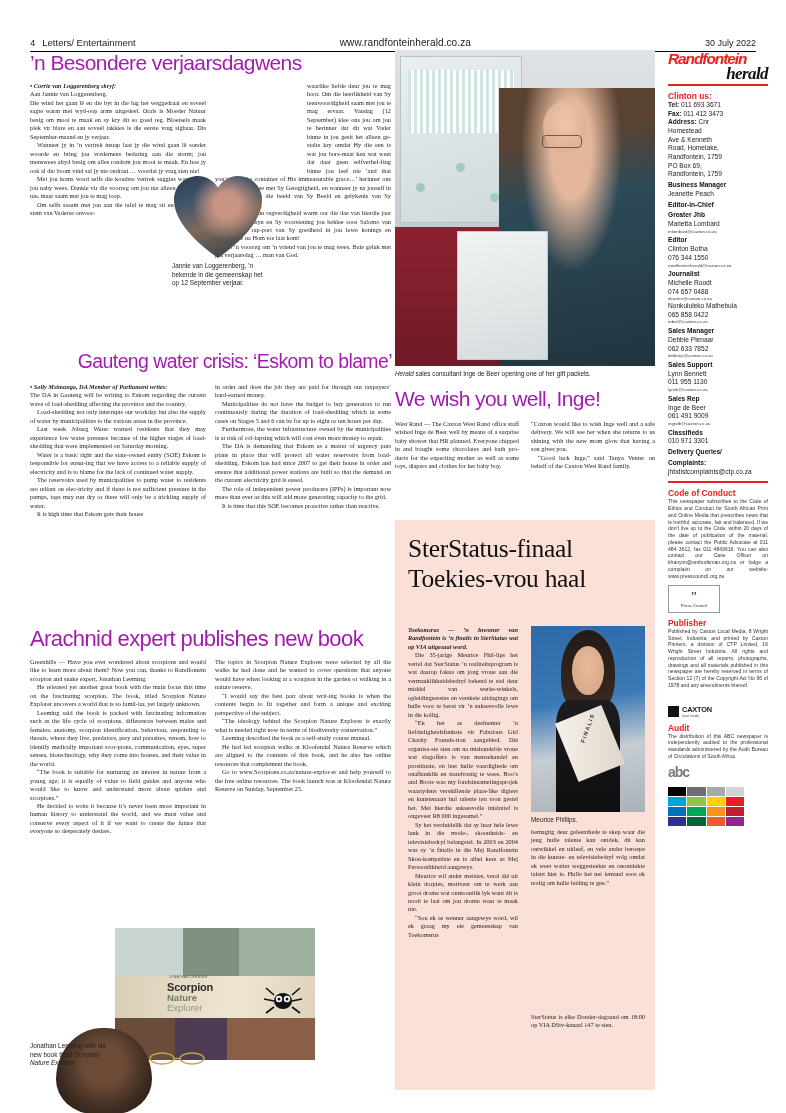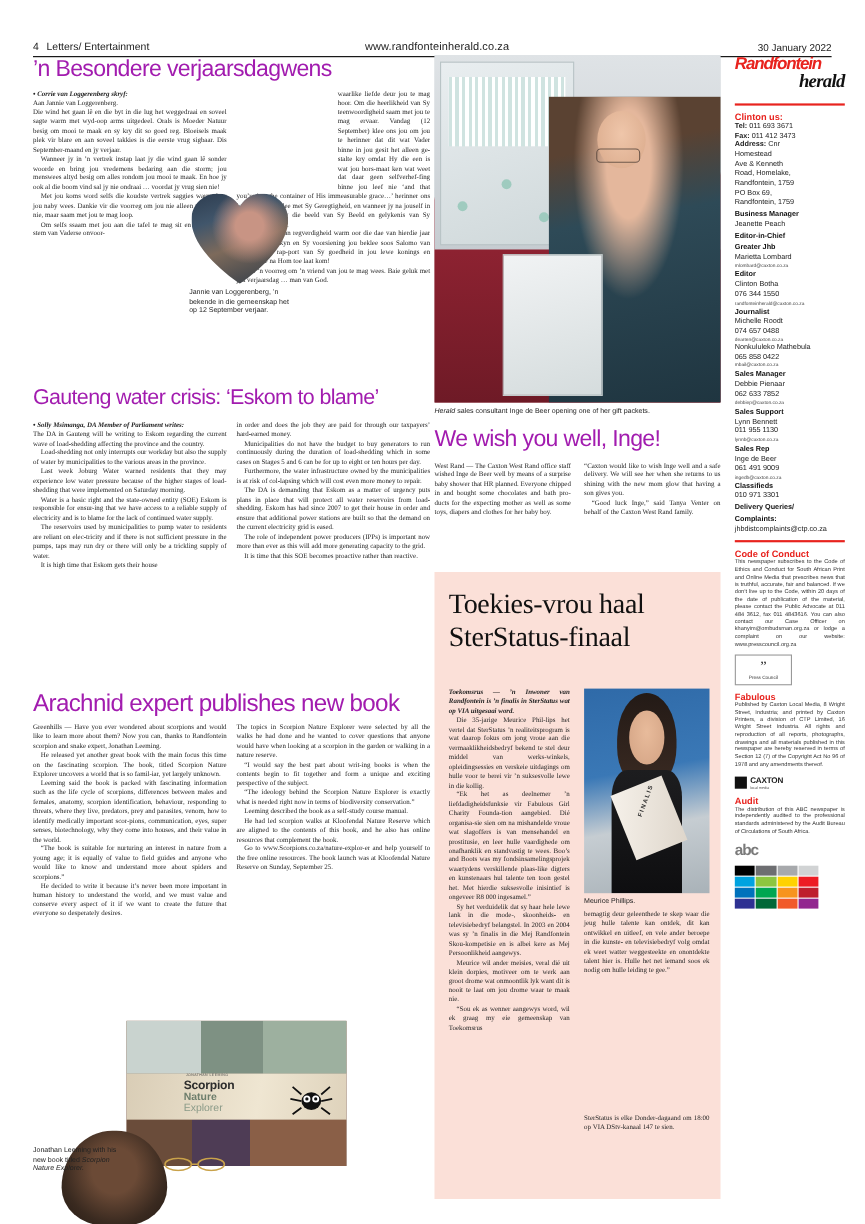--- a/index.html
+++ b/index.html
@@ -62,21 +62,21 @@
     background:
       radial-gradient(circle at 60% 36%, #c89484 0 17%, rgba(200,148,132,0) 46%),
       linear-gradient(160deg,#2d3c4f 0%,#41566b 28%,#7d6a5b 55%,#2b3947 100%);
     -webkit-clip-path:path("M44 82 C10 58 0 38 0 24 C0 9 12 0 24 0 C33 0 40 5 44 12 C48 5 55 0 64 0 C76 0 88 9 88 24 C88 38 78 58 44 82 Z");
     clip-path:path("M44 82 C10 58 0 38 0 24 C0 9 12 0 24 0 C33 0 40 5 44 12 C48 5 55 0 64 0 C76 0 88 9 88 24 C88 38 78 58 44 82 Z");
   }
   #a1-cap{position:absolute;left:172px;top:262px;width:92px;}
   .wrap-left{float:left;width:92px;height:86px;shape-outside:margin-box;}
 
   
-  #a2-title{position:absolute;left:30px;top:352px;width:362px;font-size:19.5px;}
+  #a2-title{position:absolute;left:30px;top:352px;width:362px;font-size:19.5px;text-align:right;}
   #a2-c1{position:absolute;left:30px;top:383px;width:176px;height:230px;}
   #a2-c2{position:absolute;left:215px;top:383px;width:176px;height:230px;}
 
   
   #a3-title{position:absolute;left:30px;top:628px;width:362px;font-size:22px;}
   #a3-c1{position:absolute;left:30px;top:658px;width:176px;height:330px;}
   #a3-c2{position:absolute;left:215px;top:658px;width:176px;height:250px;}
   #a3-cap{position:absolute;left:30px;top:1042px;width:88px;}
   #a3-photo{
     position:absolute;left:115px;top:928px;width:200px;height:132px;
@@ -162,61 +162,61 @@
   .fp-sashtxt{position:absolute;left:36%;top:53%;transform:rotate(-70deg);
     font-family:"Liberation Sans",sans-serif;font-size:5.5px;font-weight:bold;
     letter-spacing:1.4px;color:#2b2b2b;}
   #meurice-cap{position:absolute;left:531px;top:816px;width:114px;}
 
   
   #sidebar{
     position:absolute;left:668px;top:52px;width:100px;
     font-family:"Liberation Sans", sans-serif;color:#1b1b1b;
   }
-  .mast{border-bottom:2px solid #e8231e;padding-bottom:12px;}
+  .mast{border-bottom:2px solid #e8231e;padding-bottom:2px;}
   .mast .rf{
     font-family:"Liberation Sans", sans-serif;font-weight:bold;font-style:italic;
     font-size:15.5px;color:#e8231e;letter-spacing:-1.1px;line-height:.95;
   }
   .mast .hd{
     font-family:"Liberation Serif", serif;font-weight:bold;font-style:italic;
     font-size:17px;color:#111;letter-spacing:-.6px;line-height:.95;text-align:right;
     margin-top:-1px;
   }
   .sb-h{font-weight:bold;font-size:8.4px;color:#e8231e;margin-top:5px;}
   .sb-b{font-weight:bold;font-size:6.6px;color:#111;margin-top:2px;line-height:1.32;}
   .sb-t{font-size:6.6px;color:#222;line-height:1.32;}
   .sb-e{font-size:4.4px;color:#444;line-height:1.3;word-break:break-all;}
   .sb-rule{border-top:2px solid #e8231e;margin:5px 0 0 0;}
   .sb-small{font-size:5.1px;color:#333;line-height:1.33;text-align:justify;}
   .pc-badge{
     margin-top:6px;border:1px solid #999;width:46px;padding:3px 2px;text-align:center;
   }
   .pc-badge .q{font-family:"Liberation Serif",serif;font-size:13px;color:#333;line-height:1;}
   .pc-badge .t{font-size:4.3px;color:#333;line-height:1.25;margin-top:1px;}
-  .caxton-logo{margin-top:6px;display:flex;align-items:center;gap:3px;}
+  .caxton-logo{margin-top:16px;display:flex;align-items:center;gap:3px;}
   .caxton-sq{width:11px;height:11px;background:#111;}
   .caxton-txt{font-size:7.4px;font-weight:bold;letter-spacing:-.2px;}
   .caxton-sub{font-size:3.4px;color:#555;}
   .abc-logo{margin-top:4px;font-size:14px;font-weight:bold;color:#7a7a7a;letter-spacing:-1px;}
   .swatches{margin-top:7px;display:grid;grid-template-columns:repeat(4,1fr);gap:1px;width:76px;}
   .swatches div{height:9px;}
 </style>
 </head>
 <body>
 
 <div class="page">
 
   <div class="topbar">
     <div class="left">
       <span class="pnum">4</span>
       <span>Letters/ Entertainment</span>
     </div>
     <div class="center">www.randfonteinherald.co.za</div>
-    <div class="right">30 January 2022</div>
+    <div class="right">30 July 2022</div>
   </div>
 
   <div class="hl" id="a1-title">’n Besondere verjaarsdagwens</div>
 
   <div class="body-col" id="a1-c1">
     <p class="first lead">• Corrie van Loggerenberg skryf:</p>
     <p class="first">Aan Jannie van Loggerenberg.</p>
     <p class="first">Die wind het gaan lê en die byt in die lug het weggedraai en soveel sagte warm met wyd-oop arms uitgedeel. Orals is Moeder Natuur besig om mooi te maak en sy kry dit so goed reg. Bloeisels maak plek vir blare en aan soveel takkies is die eerste vrug sigbaar. Dis September-maand en jy verjaar.</p>
     <p>Wanneer jy in ’n vertrek instap laat jy die wind gaan lê sonder woorde en bring jou vredemens bedaring aan die storm; jou menswees altyd besig om alles rondom jou mooi te maak. En hoe jy ook al die boom vind sal jy nie ondraai … voordat jy vrug sien nie!</p>
     <p>Met jou koms word selfs die koudste vertrek saggies warm deur jou naby wees. Dankie vir die voorreg om jou nie alleen te mag ken nie, maar saam met jou te mag loop.</p>
@@ -318,22 +318,22 @@
   <div class="body-col" id="a4-c1">
     <p class="first">West Rand — The Caxton West Rand office staff wished Inge de Beer well by means of a surprise baby shower that HR planned. Everyone chipped in and bought some chocolates and bath pro-ducts for the expecting mother as well as some toys, diapers and clothes for her baby boy.</p>
   </div>
   <div class="body-col" id="a4-c2">
     <p class="first">“Caxton would like to wish Inge well and a safe delivery. We will see her when she returns to us shining with the new mom glow that having a son gives you.</p>
     <p>“Good luck Inge,” said Tanya Venter on behalf of the Caxton West Rand family.</p>
   </div>
 
   <div id="toekies-box"></div>
   <div id="a5-title">
+    <div>SterStatus-finaal</div>
     <div>Toekies-vrou haal</div>
-    <div>SterStatus-finaal</div>
   </div>
   <div class="body-col" id="a5-c1">
     <p class="first lead">Toekomsrus — ’n Inwoner van Randfontein is ’n finalis in SterStatus wat op VIA uitgesaai word.</p>
     <p>Die 35-jarige Meurice Phil-lips het vertel dat SterStatus ’n realiteitsprogram is wat daarop fokus om jong vroue aan die vermaaklikheidsbedryf bekend te stel deur middel van werks-winkels, opleidingsessies en verskeie uitdagings om hulle voor te berei vir ’n suksesvolle lewe in die kollig.</p>
     <p>“Ek het as deelnemer ’n liefdadigheidsfunksie vir Fabulous Girl Charity Founda-tion aangebied. Dié organisa-sie sien om na mishandelde vroue wat slagoffers is van mensehandel en prostitusie, en leer hulle vaardighede om onafhanklik en standvastig te wees. Boo’s and Boots was my fondsinsamelingsprojek waartydens verskillende plaas-like digters en kunstenaars hul talente ten toon gestel het. Met hierdie suksesvolle inisintief is ongeveer R8 000 ingesamel.”</p>
     <p>Sy het verduidelik dat sy haar hele lewe lank in die mode-, skoonheids- en televisiebedryf belangstel. In 2003 en 2004 was sy ’n finalis in die Mej Randfontein Skou-kompetisie en is albei kere as Mej Persoonlikheid aangewys.</p>
     <p>Meurice wil ander meisies, veral dié uit klein dorpies, motiveer om te werk aan groot drome wat onmoontlik lyk want dit is nooit te laat om jou drome waar te maak nie.</p>
     <p>“Sou ek as wenner aangewys word, wil ek graag my eie gemeenskap van Toekomsrus</p>
   </div>
   <div id="finalis-photo">
@@ -422,21 +422,21 @@
     </div>
 
     <div class="sb-rule"></div>
     <div class="sb-h">Code of Conduct</div>
     <div class="sb-small">This newspaper subscribes to the Code of Ethics and Conduct for South African Print and Online Media that prescribes news that is truthful, accurate, fair and balanced. If we don’t live up to the Code, within 20 days of the date of publication of the material, please contact the Public Advocate at 011 484 3612, fax 011 4843616. You can also contact our Case Officer on khanyim@ombudsman.org.za or lodge a complaint on our website: www.presscouncil.org.za</div>
     <div class="pc-badge">
       <div class="q">”</div>
       <div class="t">Press Council</div>
     </div>
 
-    <div class="sb-h">Fabulous</div>
+    <div class="sb-h">Publisher</div>
     <div class="sb-small">Published by Caxton Local Media, 8 Wright Street, Industria; and printed by Caxton Printers, a division of CTP Limited, 16 Wright Street Industria. All rights and reproduction of all reports, photographs, drawings and all materials published in this newspaper are hereby reserved in terms of Section 12 (7) of the Copyright Act No 96 of 1978 and any amendments thereof.</div>
     <div class="caxton-logo">
       <div class="caxton-sq"></div>
       <div>
         <div class="caxton-txt">CAXTON</div>
         <div class="caxton-sub">local media</div>
       </div>
     </div>
 
     <div class="sb-h">Audit</div>

